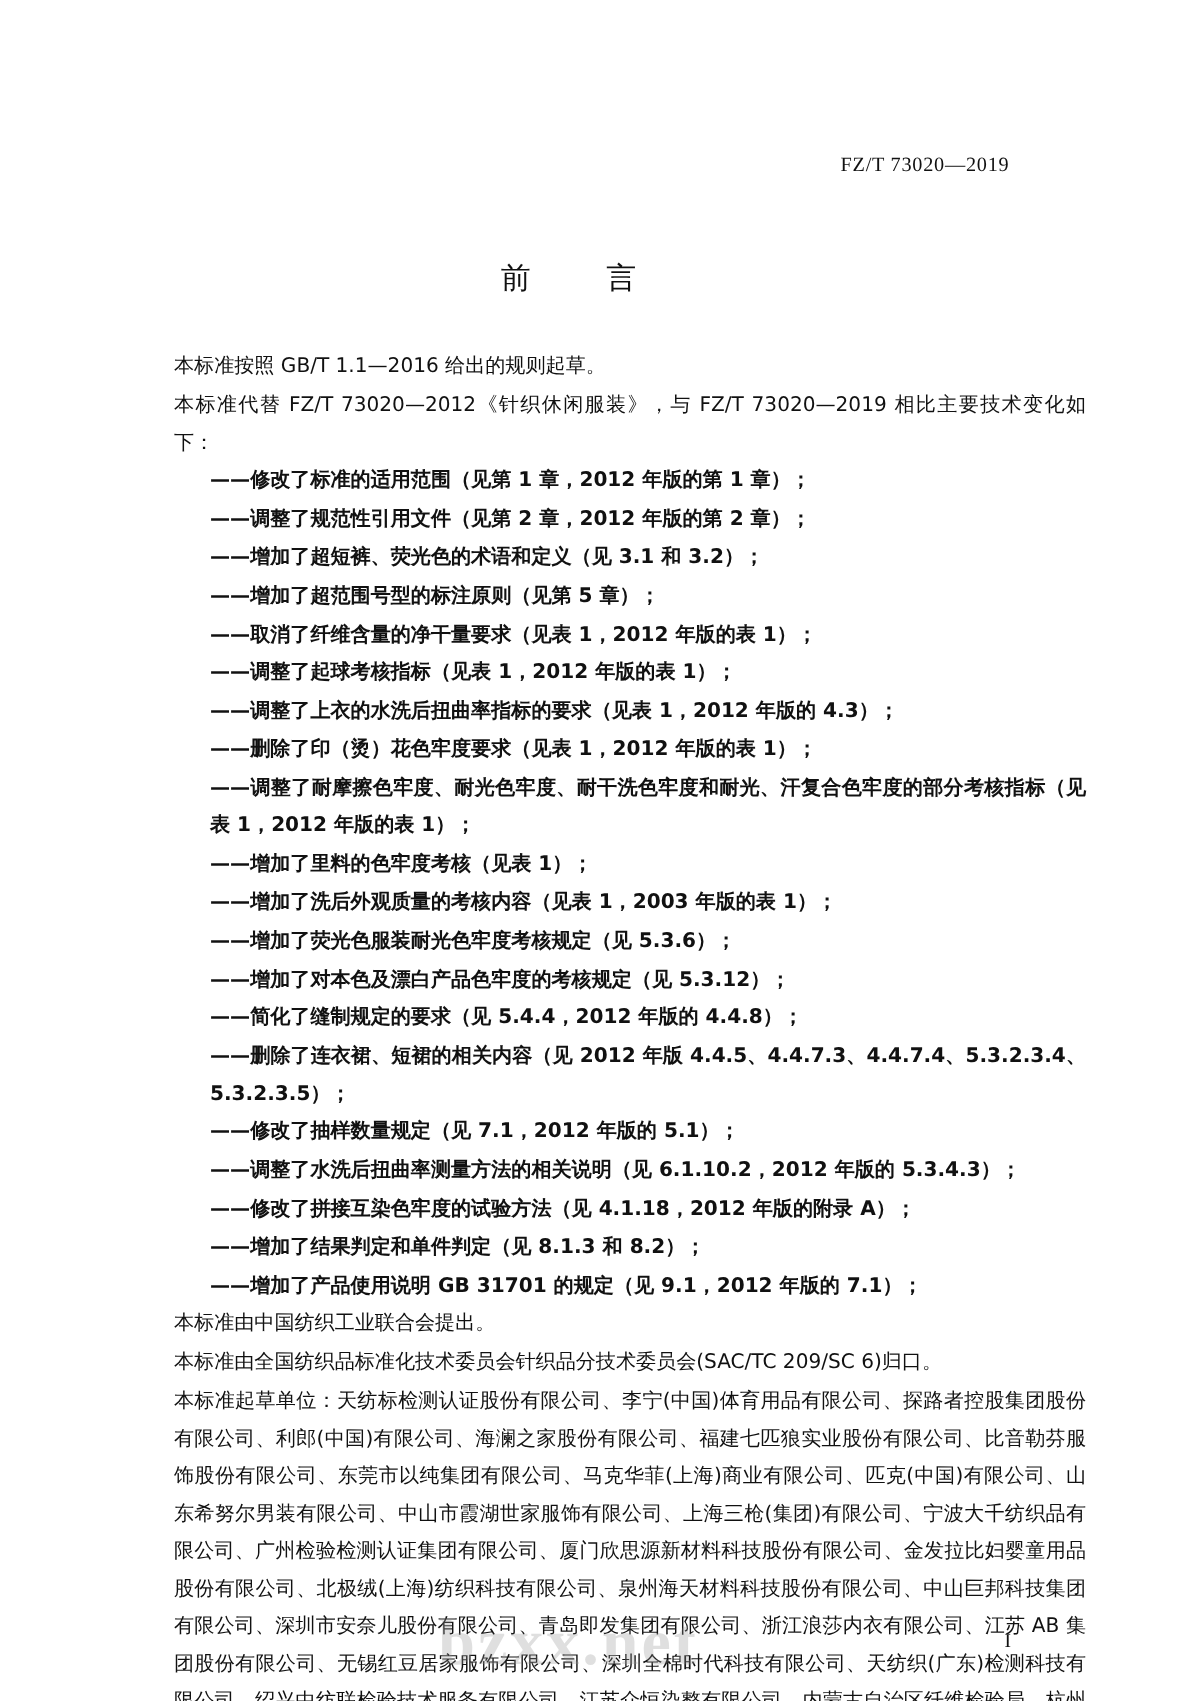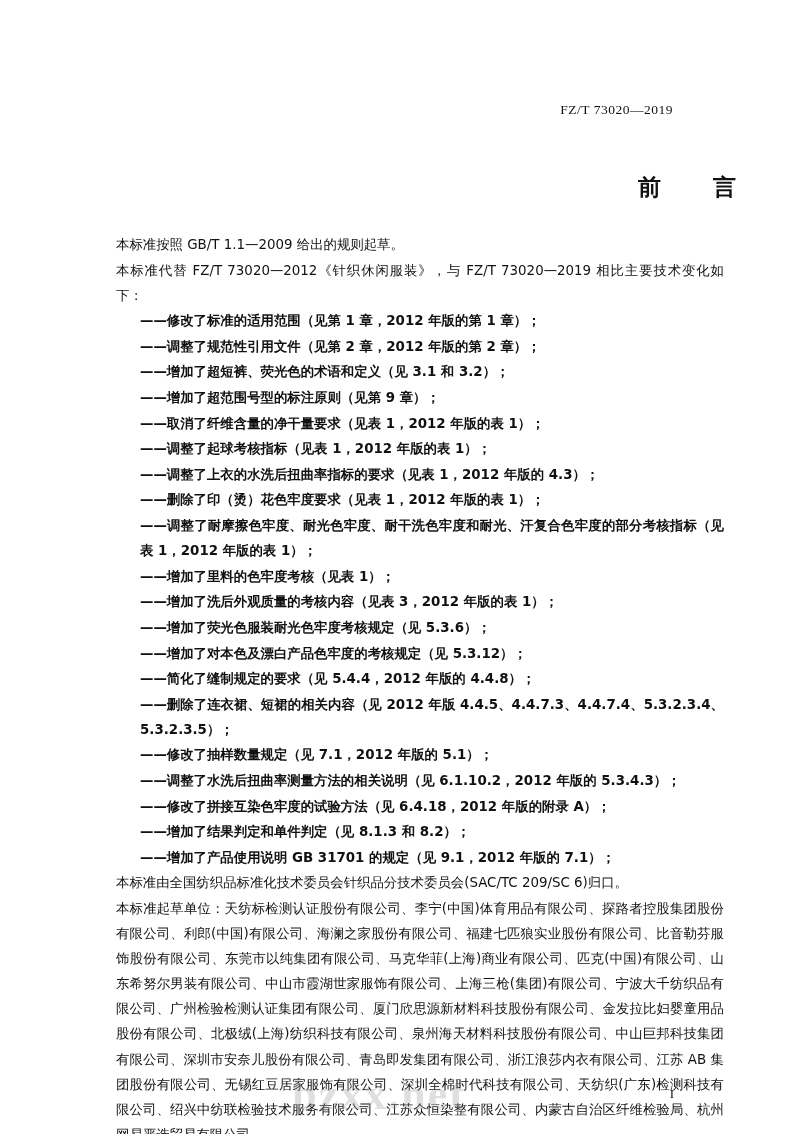--- a/index.html
+++ b/index.html
@@ -30,23 +30,23 @@
     font-size: 13.5px;
     letter-spacing: 0.5px;
     color: #111;
     font-family: "Liberation Serif", serif;
   }
   .doc-title {
     position: absolute;
     left: 0;
     right: 0;
     top: 158px;
-    text-align: right;
-    font-size: 23px;
-    font-weight: 700;
+    text-align: center;
+    font-size: 20px;
+    font-weight: 400;
     letter-spacing: 22px;
     text-indent: 22px;
     font-family: "DejaVu Sans", "Liberation Sans", sans-serif;
   }
   .body-area {
     position: absolute;
     left: 116px;
     top: 218px;
     width: 608px;
   }
@@ -92,44 +92,45 @@
 <body>
 
 <div class="page">
 
   <div class="header">FZ/T 73020—2019</div>
 
   <div class="doc-title">前  言</div>
 
   <div class="body-area">
 
-    <p class="block">本标准按照 GB/T 1.1—2009 给出的规则起草。</p>
+    <p class="block">本标准按照 GB/T 1.1—2016 给出的规则起草。</p>
     <p class="block">本标准代替 FZ/T 73020—2012《针织休闲服装》，与 FZ/T 73020—2019 相比主要技术变化如下：</p>
 
     <p class="dash">——修改了标准的适用范围（见第 1 章，2012 年版的第 1 章）；</p>
     <p class="dash">——调整了规范性引用文件（见第 2 章，2012 年版的第 2 章）；</p>
     <p class="dash">——增加了超短裤、荧光色的术语和定义（见 3.1 和 3.2）；</p>
-    <p class="dash">——增加了超范围号型的标注原则（见第 9 章）；</p>
+    <p class="dash">——增加了超范围号型的标注原则（见第 5 章）；</p>
     <p class="dash">——取消了纤维含量的净干量要求（见表 1，2012 年版的表 1）；</p>
     <p class="dash">——调整了起球考核指标（见表 1，2012 年版的表 1）；</p>
     <p class="dash">——调整了上衣的水洗后扭曲率指标的要求（见表 1，2012 年版的 4.3）；</p>
     <p class="dash">——删除了印（烫）花色牢度要求（见表 1，2012 年版的表 1）；</p>
     <p class="dash">——调整了耐摩擦色牢度、耐光色牢度、耐干洗色牢度和耐光、汗复合色牢度的部分考核指标（见表 1，2012 年版的表 1）；</p>
     <p class="dash">——增加了里料的色牢度考核（见表 1）；</p>
-    <p class="dash">——增加了洗后外观质量的考核内容（见表 3，2012 年版的表 1）；</p>
+    <p class="dash">——增加了洗后外观质量的考核内容（见表 1，2003 年版的表 1）；</p>
     <p class="dash">——增加了荧光色服装耐光色牢度考核规定（见 5.3.6）；</p>
     <p class="dash">——增加了对本色及漂白产品色牢度的考核规定（见 5.3.12）；</p>
     <p class="dash">——简化了缝制规定的要求（见 5.4.4，2012 年版的 4.4.8）；</p>
     <p class="dash">——删除了连衣裙、短裙的相关内容（见 2012 年版 4.4.5、4.4.7.3、4.4.7.4、5.3.2.3.4、5.3.2.3.5）；</p>
     <p class="dash">——修改了抽样数量规定（见 7.1，2012 年版的 5.1）；</p>
     <p class="dash">——调整了水洗后扭曲率测量方法的相关说明（见 6.1.10.2，2012 年版的 5.3.4.3）；</p>
-    <p class="dash">——修改了拼接互染色牢度的试验方法（见 6.4.18，2012 年版的附录 A）；</p>
+    <p class="dash">——修改了拼接互染色牢度的试验方法（见 4.1.18，2012 年版的附录 A）；</p>
     <p class="dash">——增加了结果判定和单件判定（见 8.1.3 和 8.2）；</p>
     <p class="dash">——增加了产品使用说明 GB 31701 的规定（见 9.1，2012 年版的 7.1）；</p>
 
+    <p class="block">本标准由中国纺织工业联合会提出。</p>
     <p class="block">本标准由全国纺织品标准化技术委员会针织品分技术委员会(SAC/TC 209/SC 6)归口。</p>
     <p class="block">本标准起草单位：天纺标检测认证股份有限公司、李宁(中国)体育用品有限公司、探路者控股集团股份有限公司、利郎(中国)有限公司、海澜之家股份有限公司、福建七匹狼实业股份有限公司、比音勒芬服饰股份有限公司、东莞市以纯集团有限公司、马克华菲(上海)商业有限公司、匹克(中国)有限公司、山东希努尔男装有限公司、中山市霞湖世家服饰有限公司、上海三枪(集团)有限公司、宁波大千纺织品有限公司、广州检验检测认证集团有限公司、厦门欣思源新材料科技股份有限公司、金发拉比妇婴童用品股份有限公司、北极绒(上海)纺织科技有限公司、泉州海天材料科技股份有限公司、中山巨邦科技集团有限公司、深圳市安奈儿股份有限公司、青岛即发集团有限公司、浙江浪莎内衣有限公司、江苏 AB 集团股份有限公司、无锡红豆居家服饰有限公司、深圳全棉时代科技有限公司、天纺织(广东)检测科技有限公司、绍兴中纺联检验技术服务有限公司、江苏众恒染整有限公司、内蒙古自治区纤维检验局、杭州网易严选贸易有限公司。</p>
 
   </div>
 
   <div class="watermark">bzxx.net</div>
 
   <div class="pagenum">I</div>
 
 </div>

